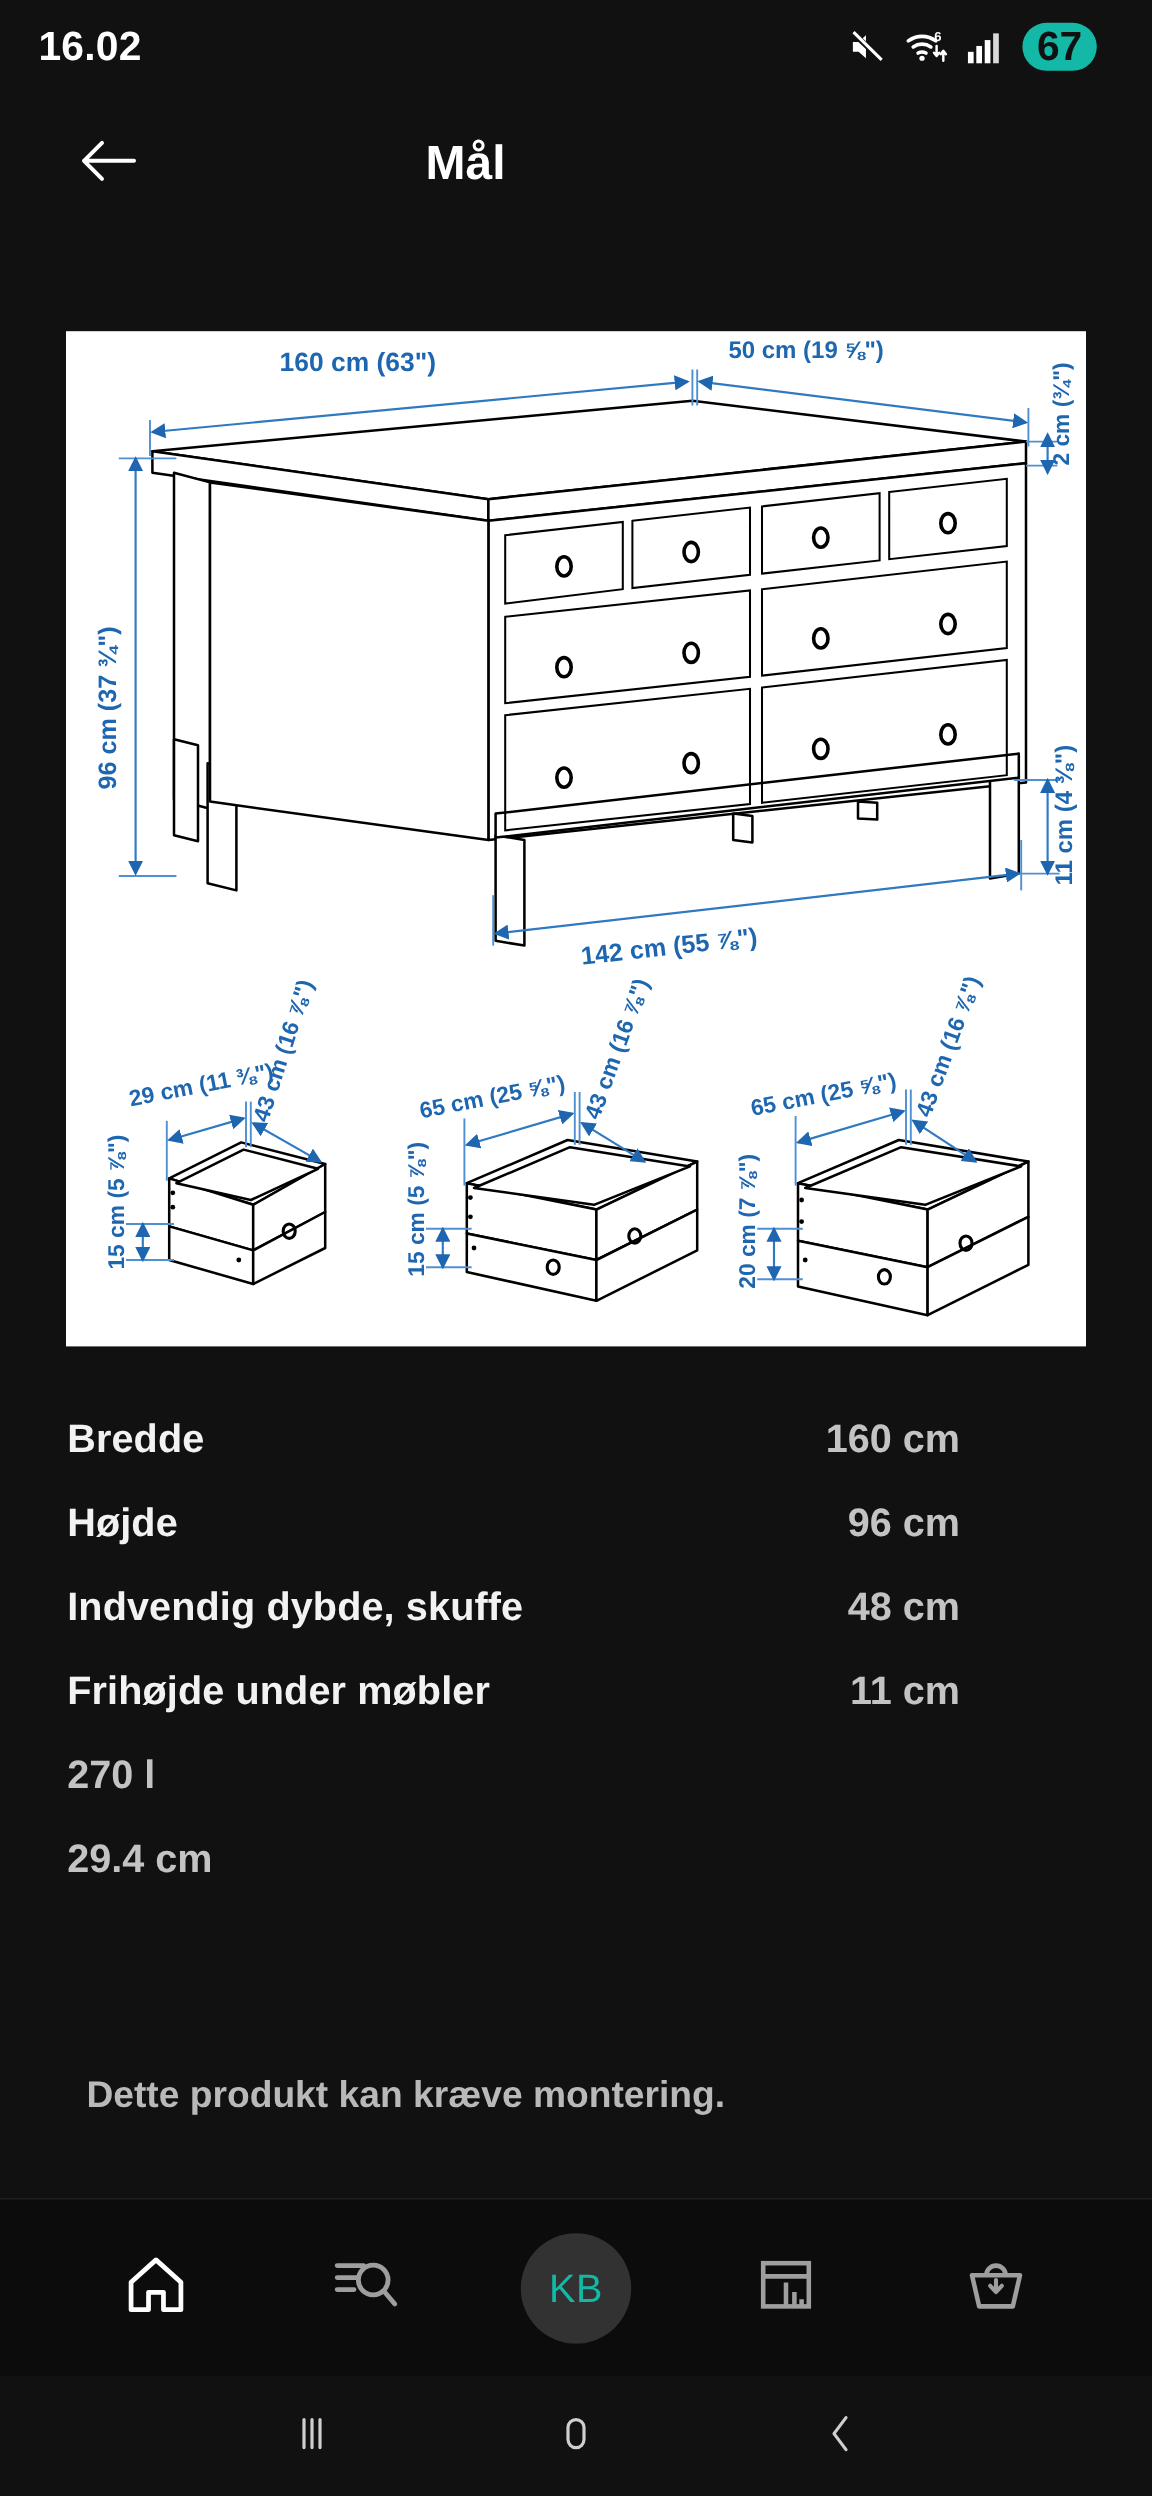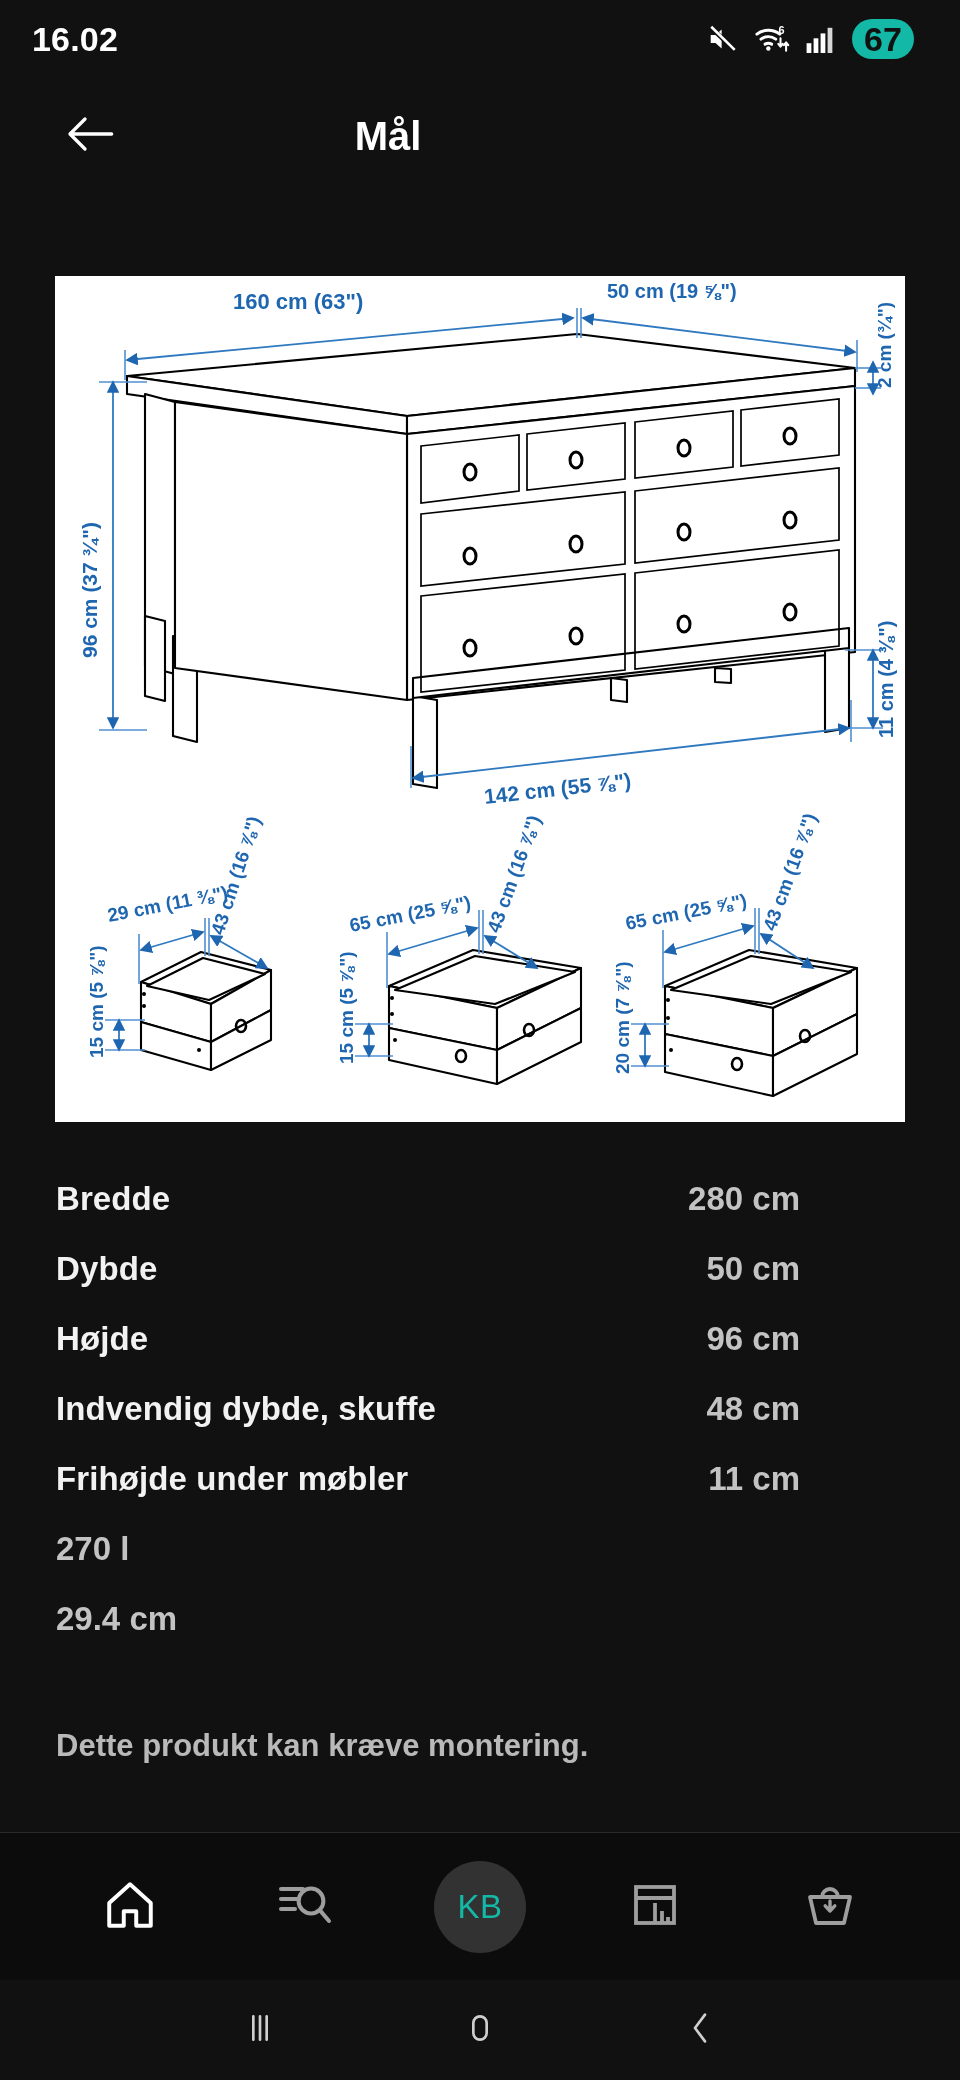--- a/index.html
+++ b/index.html
@@ -53,21 +53,21 @@
     padding:0 56px;
   }
   .specrow{
     display:flex; align-items:baseline; justify-content:space-between;
     height:70px;
   }
   .speclabel{ color:#f2f2f2; font-size:33px; font-weight:700; letter-spacing:.1px; }
   .specvalue{ color:#c3c3c3; font-size:33px; font-weight:700; }
 
   .note{
-    position:absolute; left:56px; top:1728px; width:840px;
+    position:absolute; left:72px; top:1728px; width:840px;
     color:#b9b9b9; font-size:31px; font-weight:700;
   }
 
   
   .divider{
     position:absolute; left:0; top:1832px; width:960px; height:1px;
     background:#2a2a2a;
   }
 
   
@@ -321,25 +321,21 @@
         <line class="dim" x1="16" y1="192" x2="54" y2="192"></line>
         <line class="dima" x1="30" y1="150" x2="30" y2="192" marker-start="url(#ah2)" marker-end="url(#ah)"></line>
         <text class="dt" x="14" y="200" font-size="19" transform="rotate(-90 14 200)">20 cm (7 ⅞")</text>
       </g>
     </svg>
   </div>
 
   <div class="specs">
     <div class="specrow">
       <span class="speclabel">Bredde</span>
-      <span class="specvalue">280 cm</span>
-    </div>
-    <div class="specrow">
-      <span class="speclabel">Dybde</span>
-      <span class="specvalue">50 cm</span>
+      <span class="specvalue">160 cm</span>
     </div>
     <div class="specrow">
       <span class="speclabel">Højde</span>
       <span class="specvalue">96 cm</span>
     </div>
     <div class="specrow">
       <span class="speclabel">Indvendig dybde, skuffe</span>
       <span class="specvalue">48 cm</span>
     </div>
     <div class="specrow">

